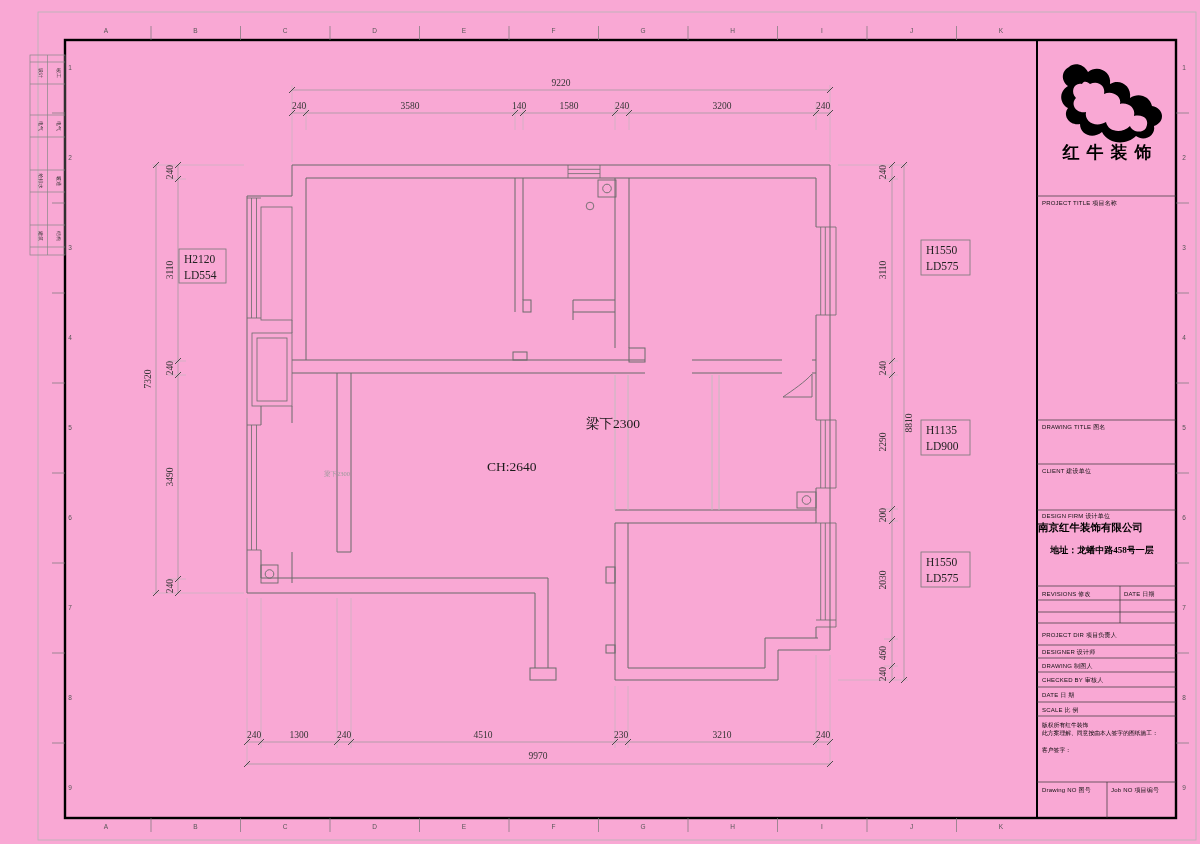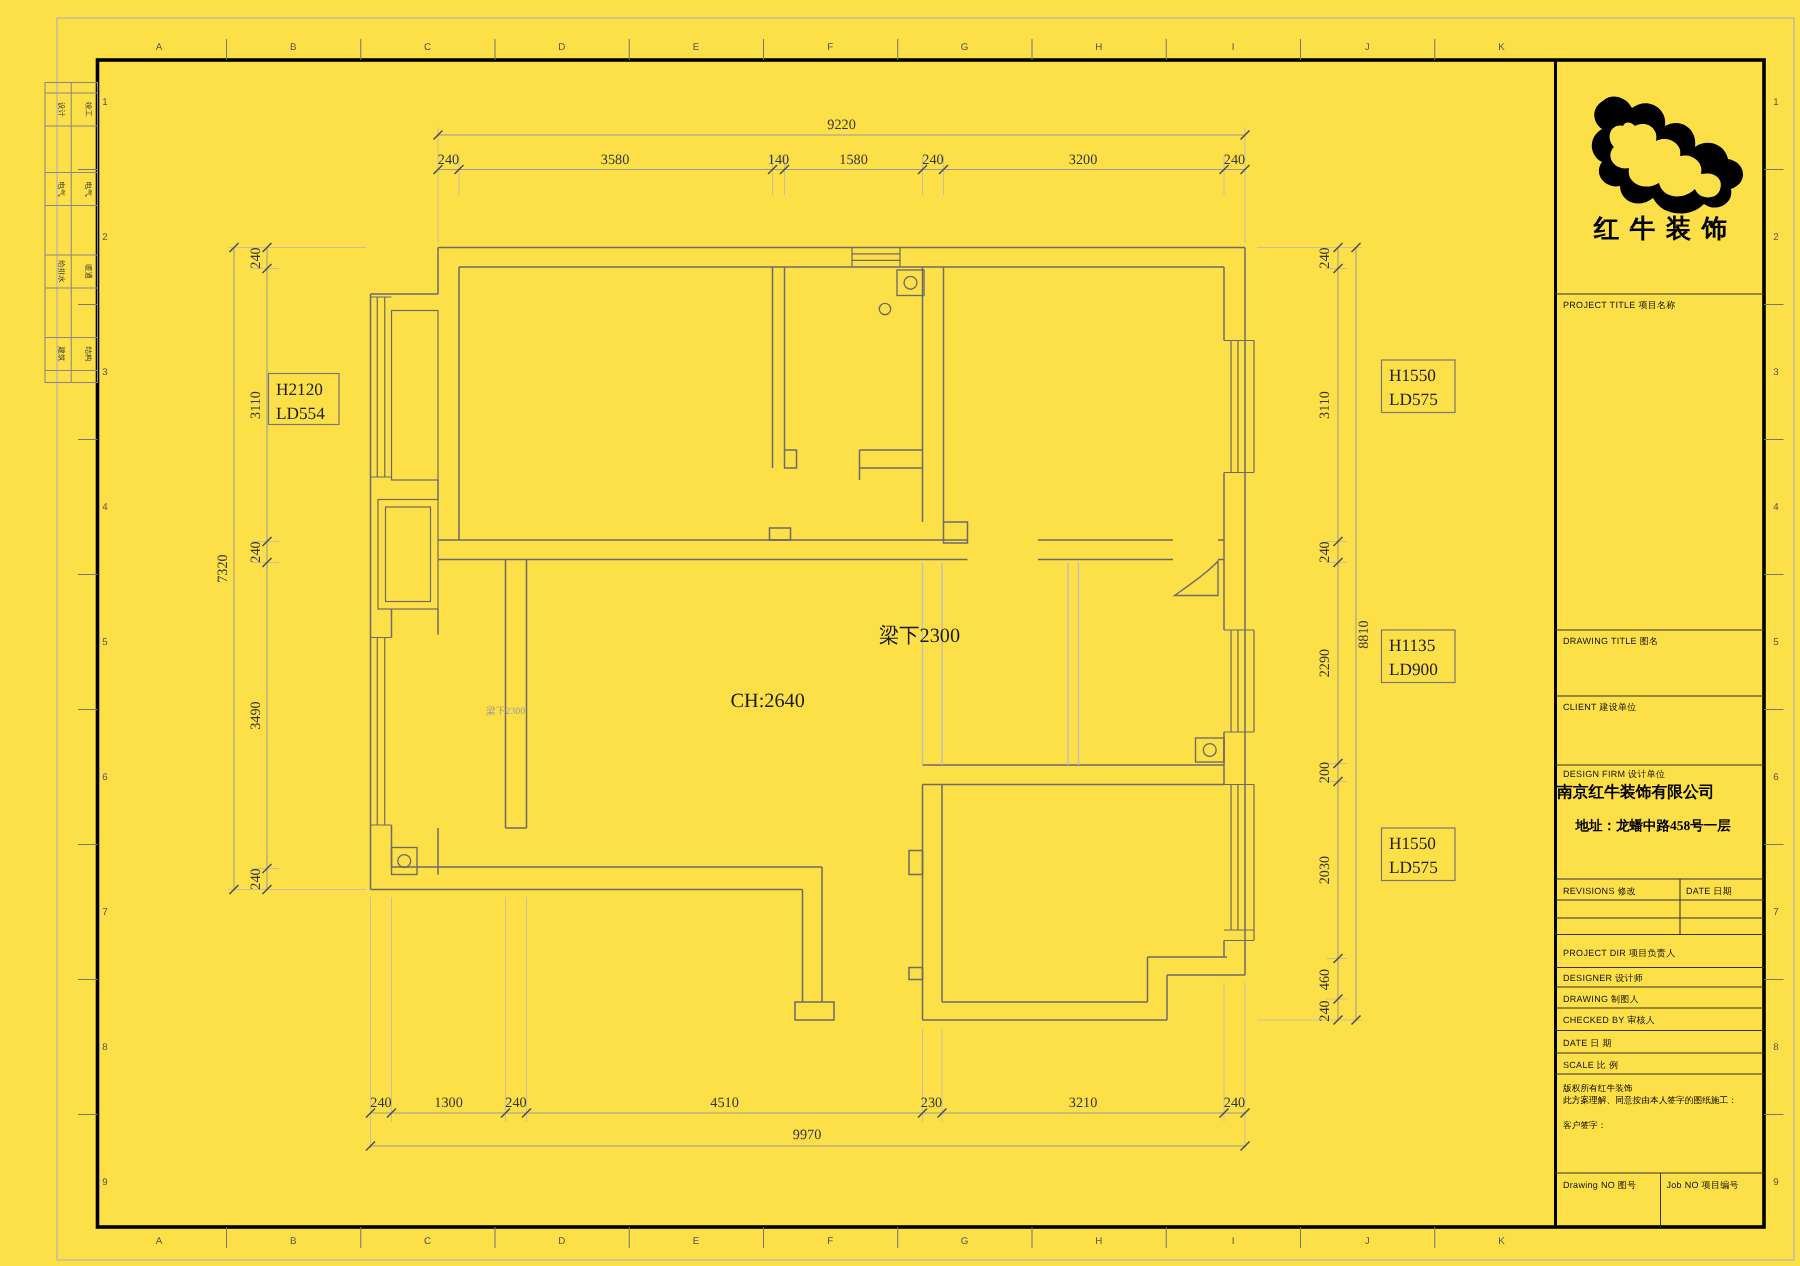--- a/index.html
+++ b/index.html
@@ -1,16 +1,16 @@
 <!DOCTYPE html>
 <html><head>
 <meta charset="utf-8">
 <style>
   html,body{margin:0;padding:0;background:#e8e8e8;}
-  #sheet{position:relative;width:1200px;height:844px;background:#fde047;overflow:hidden;
+  #sheet{position:relative;width:1200px;height:844px;background:#f9a8d4;overflow:hidden;
          font-family:"Liberation Sans",sans-serif;}
   #plan-svg{position:absolute;left:0;top:0;}
   .lbl{position:absolute;font-size:6px;color:#111;white-space:nowrap;letter-spacing:.2px;}
   #logo-text{position:absolute;left:1040px;top:141px;width:134px;text-align:center;
              font-family:"Liberation Serif","DejaVu Serif",serif;font-weight:bold;
              font-size:17px;letter-spacing:7px;color:#000;text-indent:7px;}
   #firm-name{position:absolute;left:1038px;top:521px;width:138px;text-align:left;
              font-family:"Liberation Serif","DejaVu Serif",serif;font-weight:bold;
              font-size:10.5px;color:#000;}
   #firm-address{position:absolute;left:1038px;top:544px;width:128px;text-align:center;

